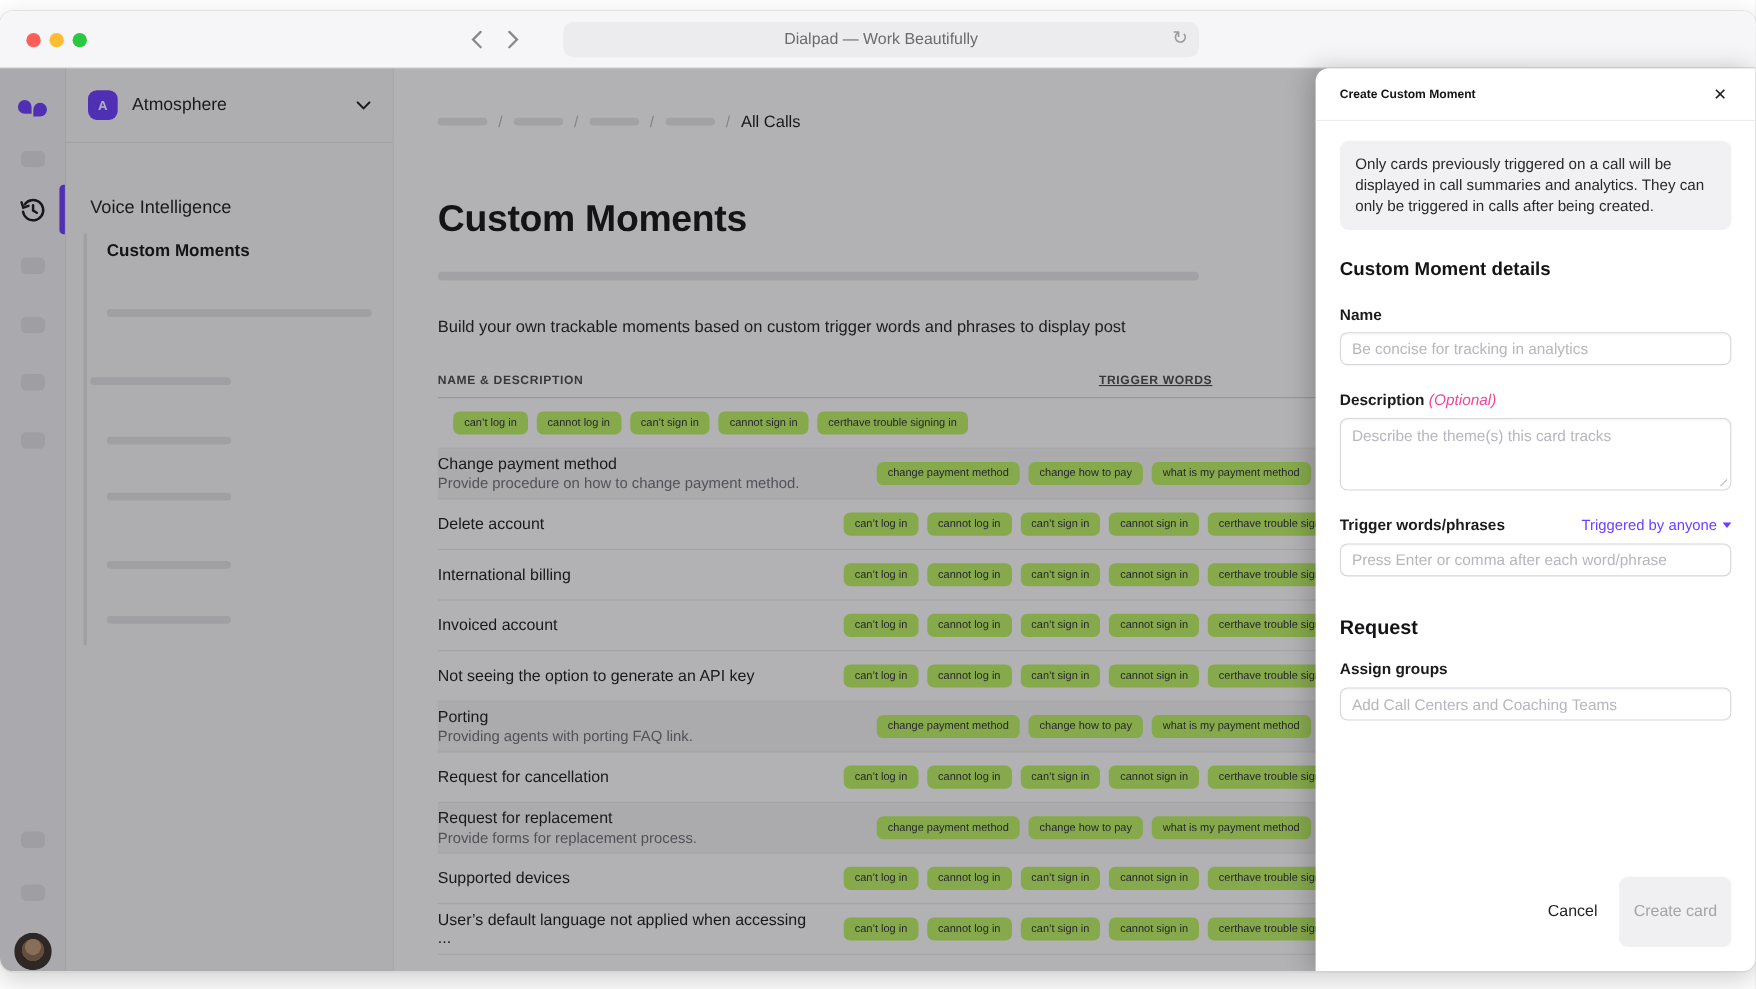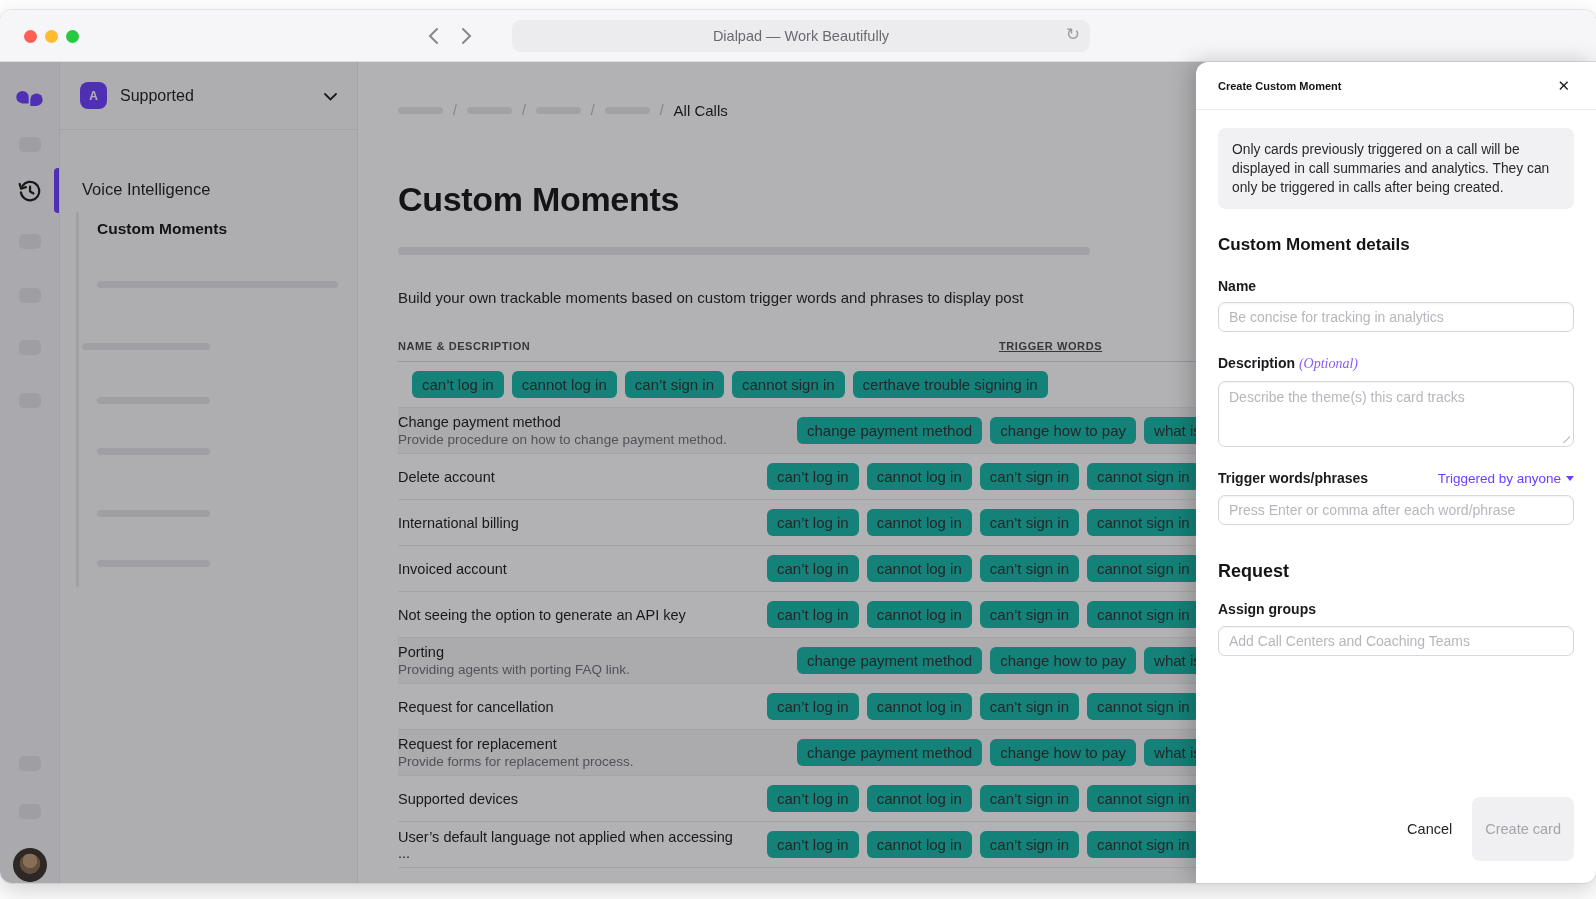--- a/index.html
+++ b/index.html
@@ -64,40 +64,40 @@
   .thead { display:flex; padding-bottom:9px; border-bottom:1px solid #D4D4D8; }
   .th { font-size:11px; font-weight:bold; letter-spacing:.6px; color:#48484D; }
   .th-name { flex:0 0 355px; }
   .th-triggers { padding-left:246px;text-decoration:underline; }
   .trow { display:flex; align-items:center; min-height:46px; border-bottom:1px solid #EAEAEC; cursor:pointer; }
   .trow.shaded { background:#F5F5F7;gap:30px; }
   .tcell-name { flex:0 0 355px; padding:6px 10px 6px 0; }
   .tname { font-size:14.5px; color:#1B1B1E; }
   .tdesc { font-size:13.5px; color:#6F6F77; margin-top:2px; }
   .chips { flex:1; display:flex; align-items:center; gap:8px; padding-left:14px; white-space:nowrap; }
-  .chip { background:#14b8a6; border-radius:6px; padding:5px 10px; font-size:15px; color:#2E2E33; }
+  .chip { background:#bef264; border-radius:6px; padding:5px 10px; font-size:10px; color:#2E2E33; }
   .more { font-size:14px; color:#46464C; margin-left:2px; }
 
   
   .dim { position:absolute; top:52px; left:0; right:0; bottom:0; background:rgba(22,22,26,.33); z-index:5; }
 
   
   .panel { position:absolute; top:52px; right:0; bottom:0; width:400px; background:#fff; z-index:10;
            border-radius:12px 0 0 0; box-shadow:-6px 0 22px rgba(0,0,0,.20);
            display:flex; flex-direction:column; }
   .panel-header { height:48px; padding:0 22px; display:flex; align-items:center; justify-content:space-between;
                   border-bottom:1px solid #EBEBEE; flex:0 0 48px; }
   .panel-title { font-size:11px; font-weight:bold; color:#141416; }
   .close-btn { background:none; border:none; font-size:15px; color:#1D1D1F; cursor:pointer; padding:4px; }
   .panel-body { flex:1 1 auto; padding:18px 22px 0; overflow:hidden; }
   .info-box { background:#F1F1F4; border-radius:8px; padding:12px 14px; font-size:13.8px; line-height:1.38;
               color:#29292E; }
   .h-details { margin-top:26px; font-size:17px; font-weight:bold; color:#141416; }
   .field-label { margin-top:23px; font-size:14px; font-weight:bold; color:#1B1B1E; }
-  .optional { font-weight:normal; font-style:italic; color:#8b5cf6;font-family:Liberation Serif, serif; }
+  .optional { font-weight:normal; font-style:italic; color:#ec4899; }
   .t-input { margin-top:8px; width:100%; height:30px; border:1px solid #D6D6DB; border-radius:7px;
              padding:0 10px; font-size:14px; color:#1D1D1F; background:#fff; font-family:inherit;
              box-shadow:inset 0 1px 2px rgba(0,0,0,.05); }
   .t-input::placeholder, .t-area::placeholder { color:#B6B6BE; }
   .area-wrap { position:relative; margin-top:9px; }
   .t-area { display:block; width:100%; height:66px; border:1px solid #D6D6DB; border-radius:7px;
             padding:7px 10px; font-size:14px; color:#1D1D1F; resize:none; font-family:inherit;
             box-shadow:inset 0 1px 2px rgba(0,0,0,.05); }
   .resize-handle { position:absolute; right:4px; bottom:4px; width:10px; height:10px;
                    background:repeating-linear-gradient(135deg,#C8C8CE 0 1.5px,transparent 1.5px 4.5px);
@@ -182,21 +182,21 @@
       <div class="rail-item" style="top:786px">
         <button class="rail-avatar"></button>
       </div>
     </div>
 
     <div class="sidebar">
       <div class="ws-header">
         <div class="ws-avatar" style="background:#6C3EFF">
           <span>A</span>
         </div>
-        <span class="ws-name">Supported</span>
+        <span class="ws-name">Atmosphere</span>
         <span class="ws-caret">
           <svg width="13" height="8" viewBox="0 0 13 8" fill="none" stroke="#1D1D1F" stroke-width="1.8" stroke-linecap="round">
               <path d="M1 1 L6.5 6.5 L12 1"></path>
             </svg>
         </span>
       </div>
       <button class="vi-title">Voice Intelligence</button>
       <div class="treeline" style="top:150px; height:155px;"></div>
       <button class="sb-active">Custom Moments</button>
       <div class="skel-bar" style="left:37px; top:219px; width:241px;"></div>

